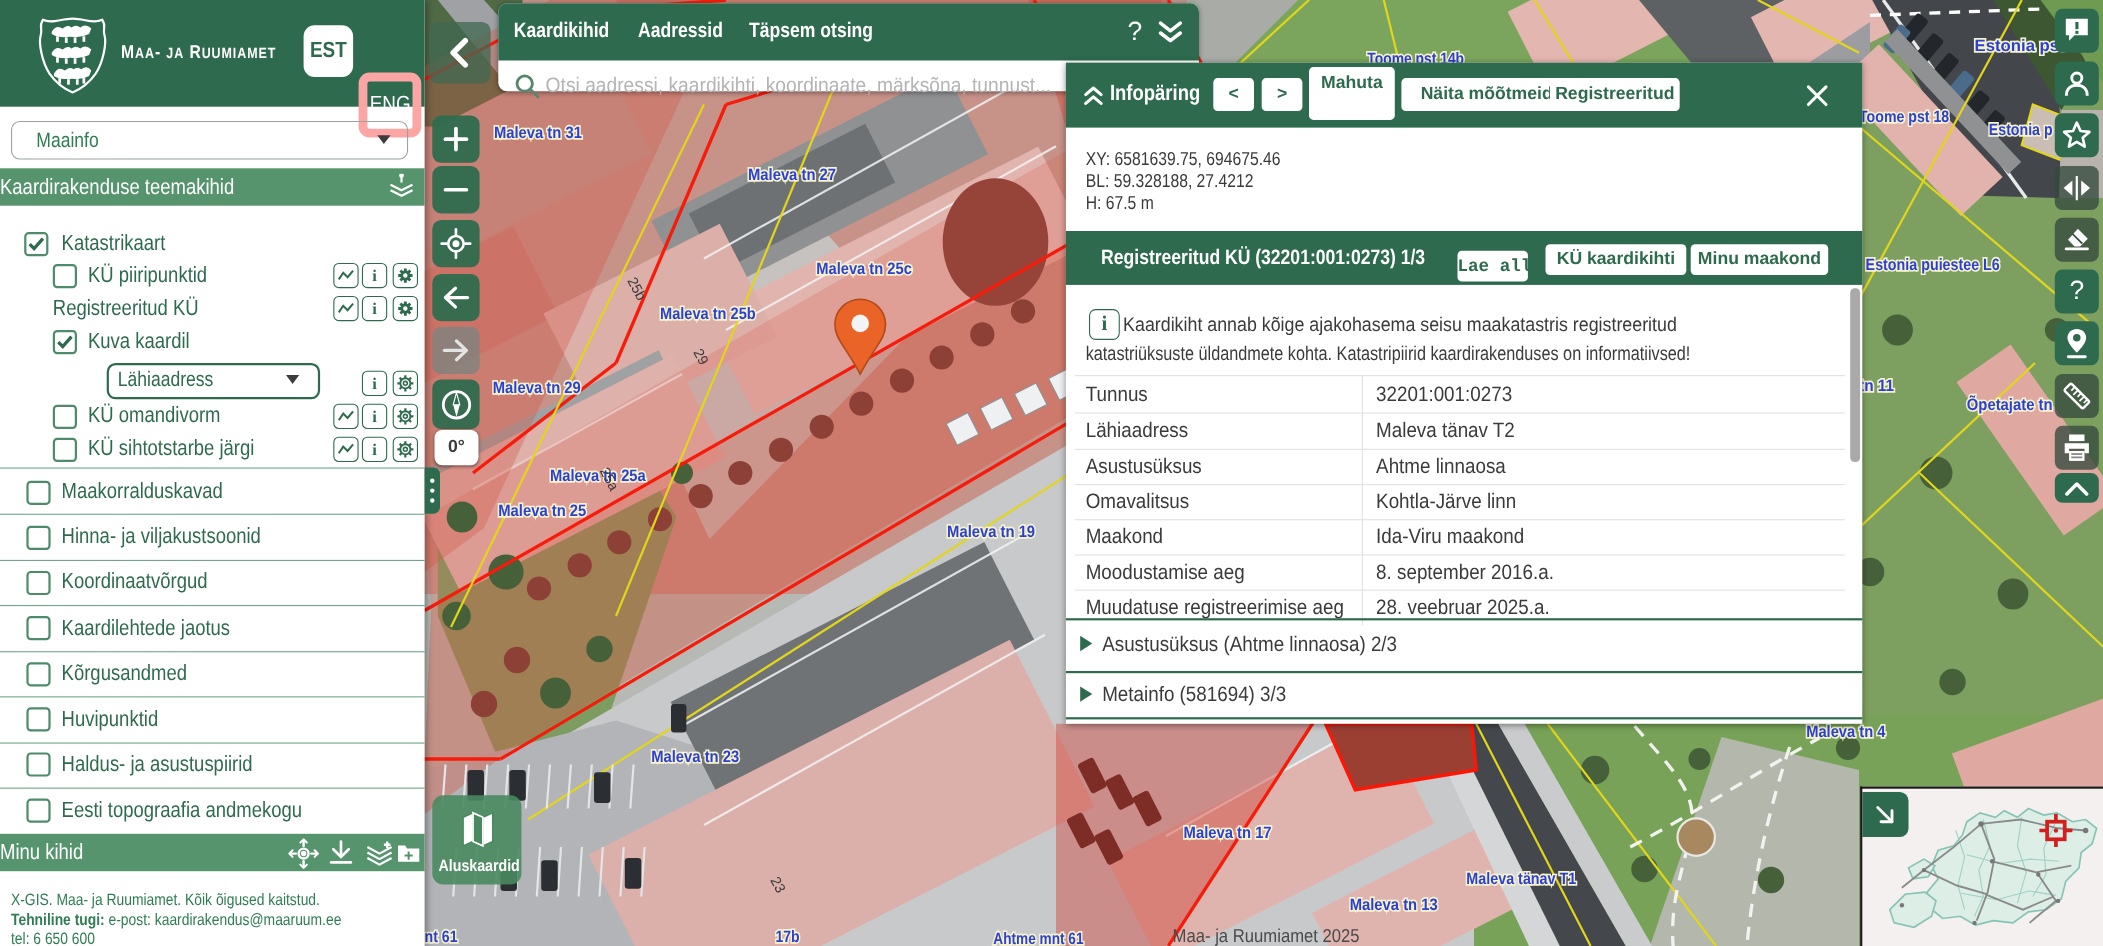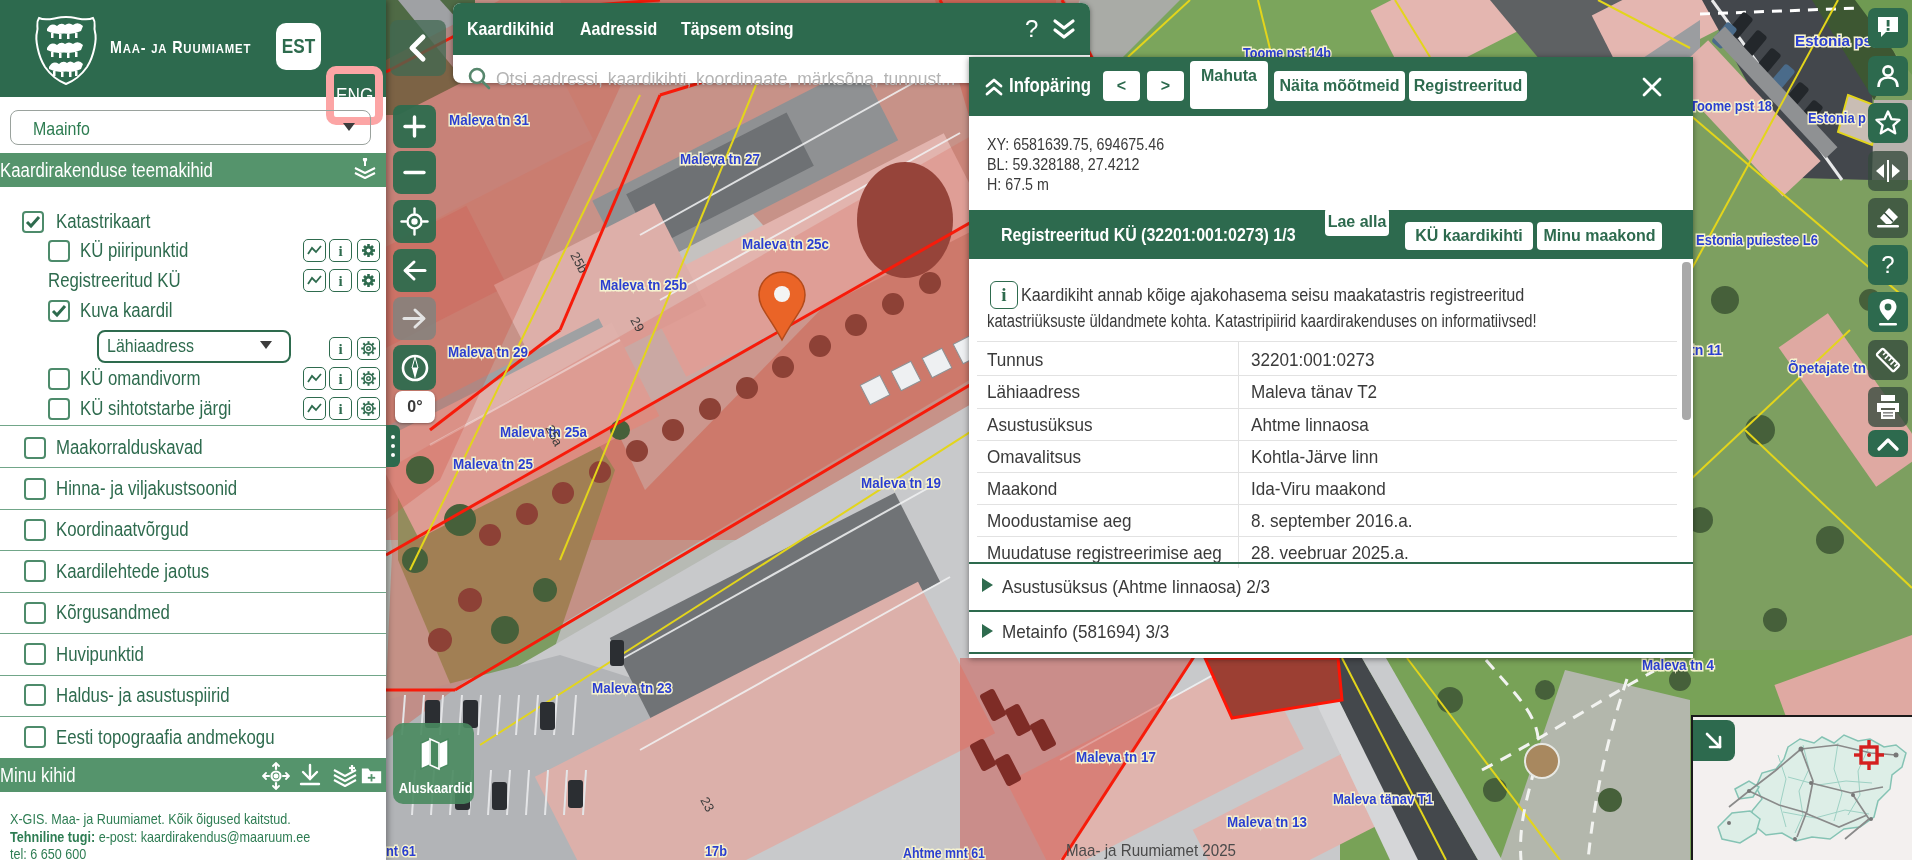--- a/index.html
+++ b/index.html
@@ -553,26 +553,26 @@
     <div class="abs cx" style="left:40px;top:17px;color:#fff;font-size:20px;font-weight:bold;">Infopäring</div>
     <svg class="abs" style="left:671px;top:18px;" width="24" height="24" viewBox="0 0 24 24">
         <g stroke="#fff" stroke-width="2.8" stroke-linecap="round">
           <line x1="4" y1="4" x2="20" y2="20"></line>
           <line x1="20" y1="4" x2="4" y2="20"></line>
         </g>
       </svg>
     <div class="wbtn" style="left:134px;top:14px;width:37px;height:30px;line-height:30px;">&lt;</div>
     <div class="wbtn" style="left:178px;top:14px;width:37px;height:30px;line-height:30px;">&gt;</div>
     <div class="wbtn" style="left:221px;top:4px;width:78px;height:48px;line-height:30px;"><span class="cxc">Mahuta</span></div>
-    <div class="wbtn" style="left:305px;top:14px;width:131px;height:30px;line-height:30px;"><span class="cxc">Näita mõõtmeid</span></div>
+    <div class="wbtn" style="left:305px;top:14px;width:131px;height:30px;line-height:30px;padding-left:12px;"><span class="cxc">Näita mõõtmeid</span></div>
     <div class="wbtn" style="left:440px;top:14px;width:118px;height:30px;line-height:30px;"><span class="cxc">Registreeritud</span></div>
     <div class="abs cx" style="left:18px;top:78px;font-size:17px;color:#3a3a3a;line-height:20px;">XY: 6581639.75, 694675.46<br>BL: 59.328188, 27.4212<br>H: 67.5 m</div>
     <div class="ipbar" style="top:153px;height:49px;"></div>
     <div class="abs cx" style="left:32px;top:167px;color:#fff;font-size:19px;font-weight:bold;">Registreeritud KÜ (32201:001:0273) 1/3</div>
-    <div class="wbtn" style="left:356px;top:151px;width:64px;height:28px;line-height:28px;"><span class="cxc">Lae alla</span></div>
+    <div class="wbtn" style="left:356px;top:171px;width:64px;height:28px;line-height:28px;font-family:Liberation Mono, monospace;"><span class="cxc">Lae alla</span></div>
     <div class="wbtn" style="left:436px;top:165px;width:128px;height:28px;line-height:28px;"><span class="cxc">KÜ kaardikihti</span></div>
     <div class="wbtn" style="left:568px;top:165px;width:125px;height:28px;line-height:28px;"><span class="cxc">Minu maakond</span></div>
     <div class="abs" style="left:21px;top:224px;width:26px;height:26px;border:1.8px solid #2e6b4e;border-radius:6px;text-align:center;line-height:26px;font-family:'Liberation Serif',serif;font-weight:bold;font-size:19px;color:#2e6b4e;">i</div>
     <div class="abs cx9" style="left:52px;top:228px;font-size:18px;color:#3a3a3a;">Kaardikiht annab kõige ajakohasema seisu maakatastris registreeritud</div>
     <div class="abs" style="left:18px;top:254px;font-size:18px;color:#3a3a3a;white-space:nowrap;transform:scaleX(.82);transform-origin:0 50%;">katastriüksuste üldandmete kohta. Katastripiirid kaardirakenduses on informatiivsed!</div>
 
     <div class="tline" style="top:284px;"></div>
     <div class="abs" style="left:269px;top:284px;height:227px;border-left:1px solid #e2e2e2;"></div>
     <div class="tbl-label cx9" style="top:292px;">Tunnus</div>
       <div class="tbl-val cx9" style="top:292px;">32201:001:0273</div>

